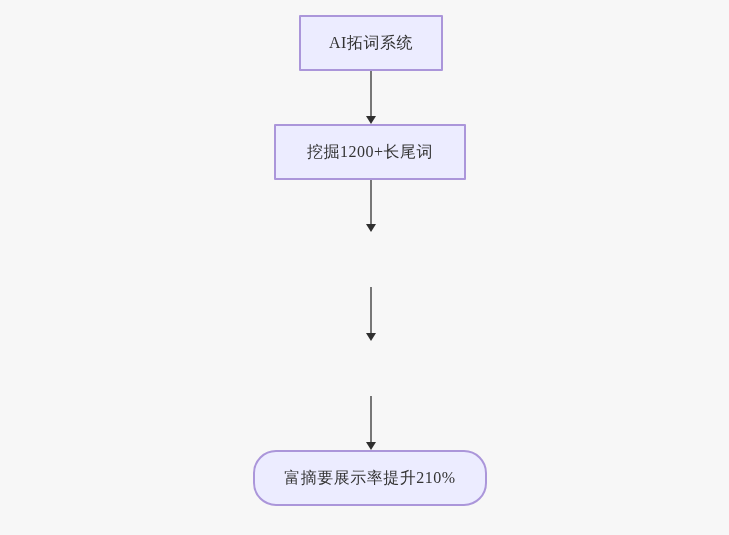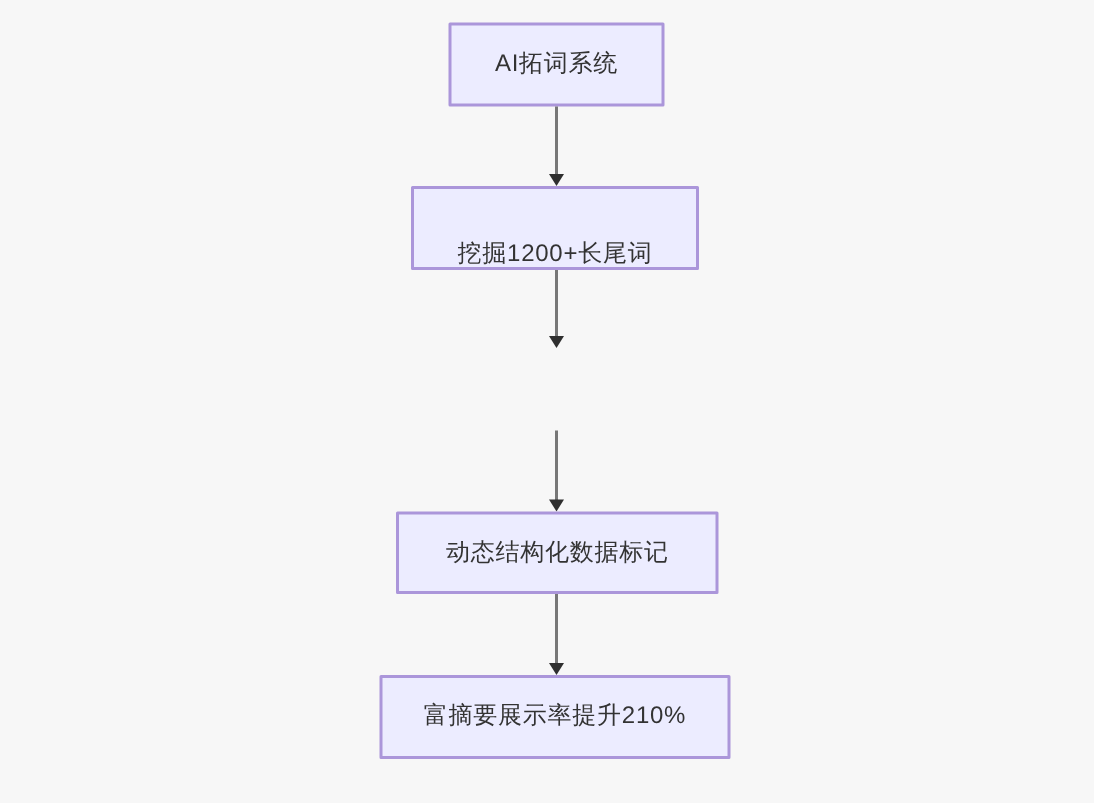--- a/index.html
+++ b/index.html
@@ -9,44 +9,45 @@
   body {
     font-family: "Liberation Sans", "DejaVu Sans", sans-serif;
     background: var(--bg, #f7f7f7);
   }
   .canvas {
     position: relative;
     width: 722px;
     height: 535px;
     background: var(--bg, #f7f7f7);
     overflow: hidden;
+    font-family: Liberation Serif, serif;
   }
   .node {
     position: absolute;
     box-sizing: border-box;
     background: var(--node-fill, #ECECFF);
     border: 2px solid var(--node-border, #ab96da);
     display: flex;
     align-items: center;
     justify-content: center;
     border-radius: 1px;
   }
   .node .label {
     font-size: 16px;
     color: var(--text, #333333);
     white-space: nowrap;
     line-height: 1;
     letter-spacing: 0.5px;
   }
   
   .n1 { left: 299px; top: 15px;  width: 144px; height: 56px; }
-  .n2 { left: 274px; top: 124px; width: 192px; height: 56px; align-items: flex-end; }
+  .n2 { left: 274px; top: 124px; width: 192px; height: 56px; }
   .n3 { left: 261px; top: 232px; width: 221px; height: 55px; }
   .n4 { left: 264px; top: 341px; width: 215px; height: 55px; }
-  .n5 { left: 253px; top: 450px; width: 234px; height: 56px; }
+  .n5 { left: 253px; top: 450px; width: 234px; height: 56px; border-radius: 23px; }
 
   .edge {
     position: absolute;
     left: 365px;
     width: 12px;
   }
   .a1 { top: 71px;  height: 53px; }
   .a2 { top: 180px; height: 52px; }
   .a3 { top: 287px; height: 54px; }
   .a4 { top: 396px; height: 54px; }
@@ -92,23 +93,20 @@
     <div class="shaft"></div>
     <div class="head"></div>
   </div>
 
 
   <div class="edge a3">
     <div class="shaft"></div>
     <div class="head"></div>
   </div>
 
-  <div class="node n4">
-    <span class="label">动态结构化数据标记</span>
-  </div>
 
   <div class="edge a4">
     <div class="shaft"></div>
     <div class="head"></div>
   </div>
 
   <div class="node n5">
     <span class="label">富摘要展示率提升210%</span>
   </div>
 

